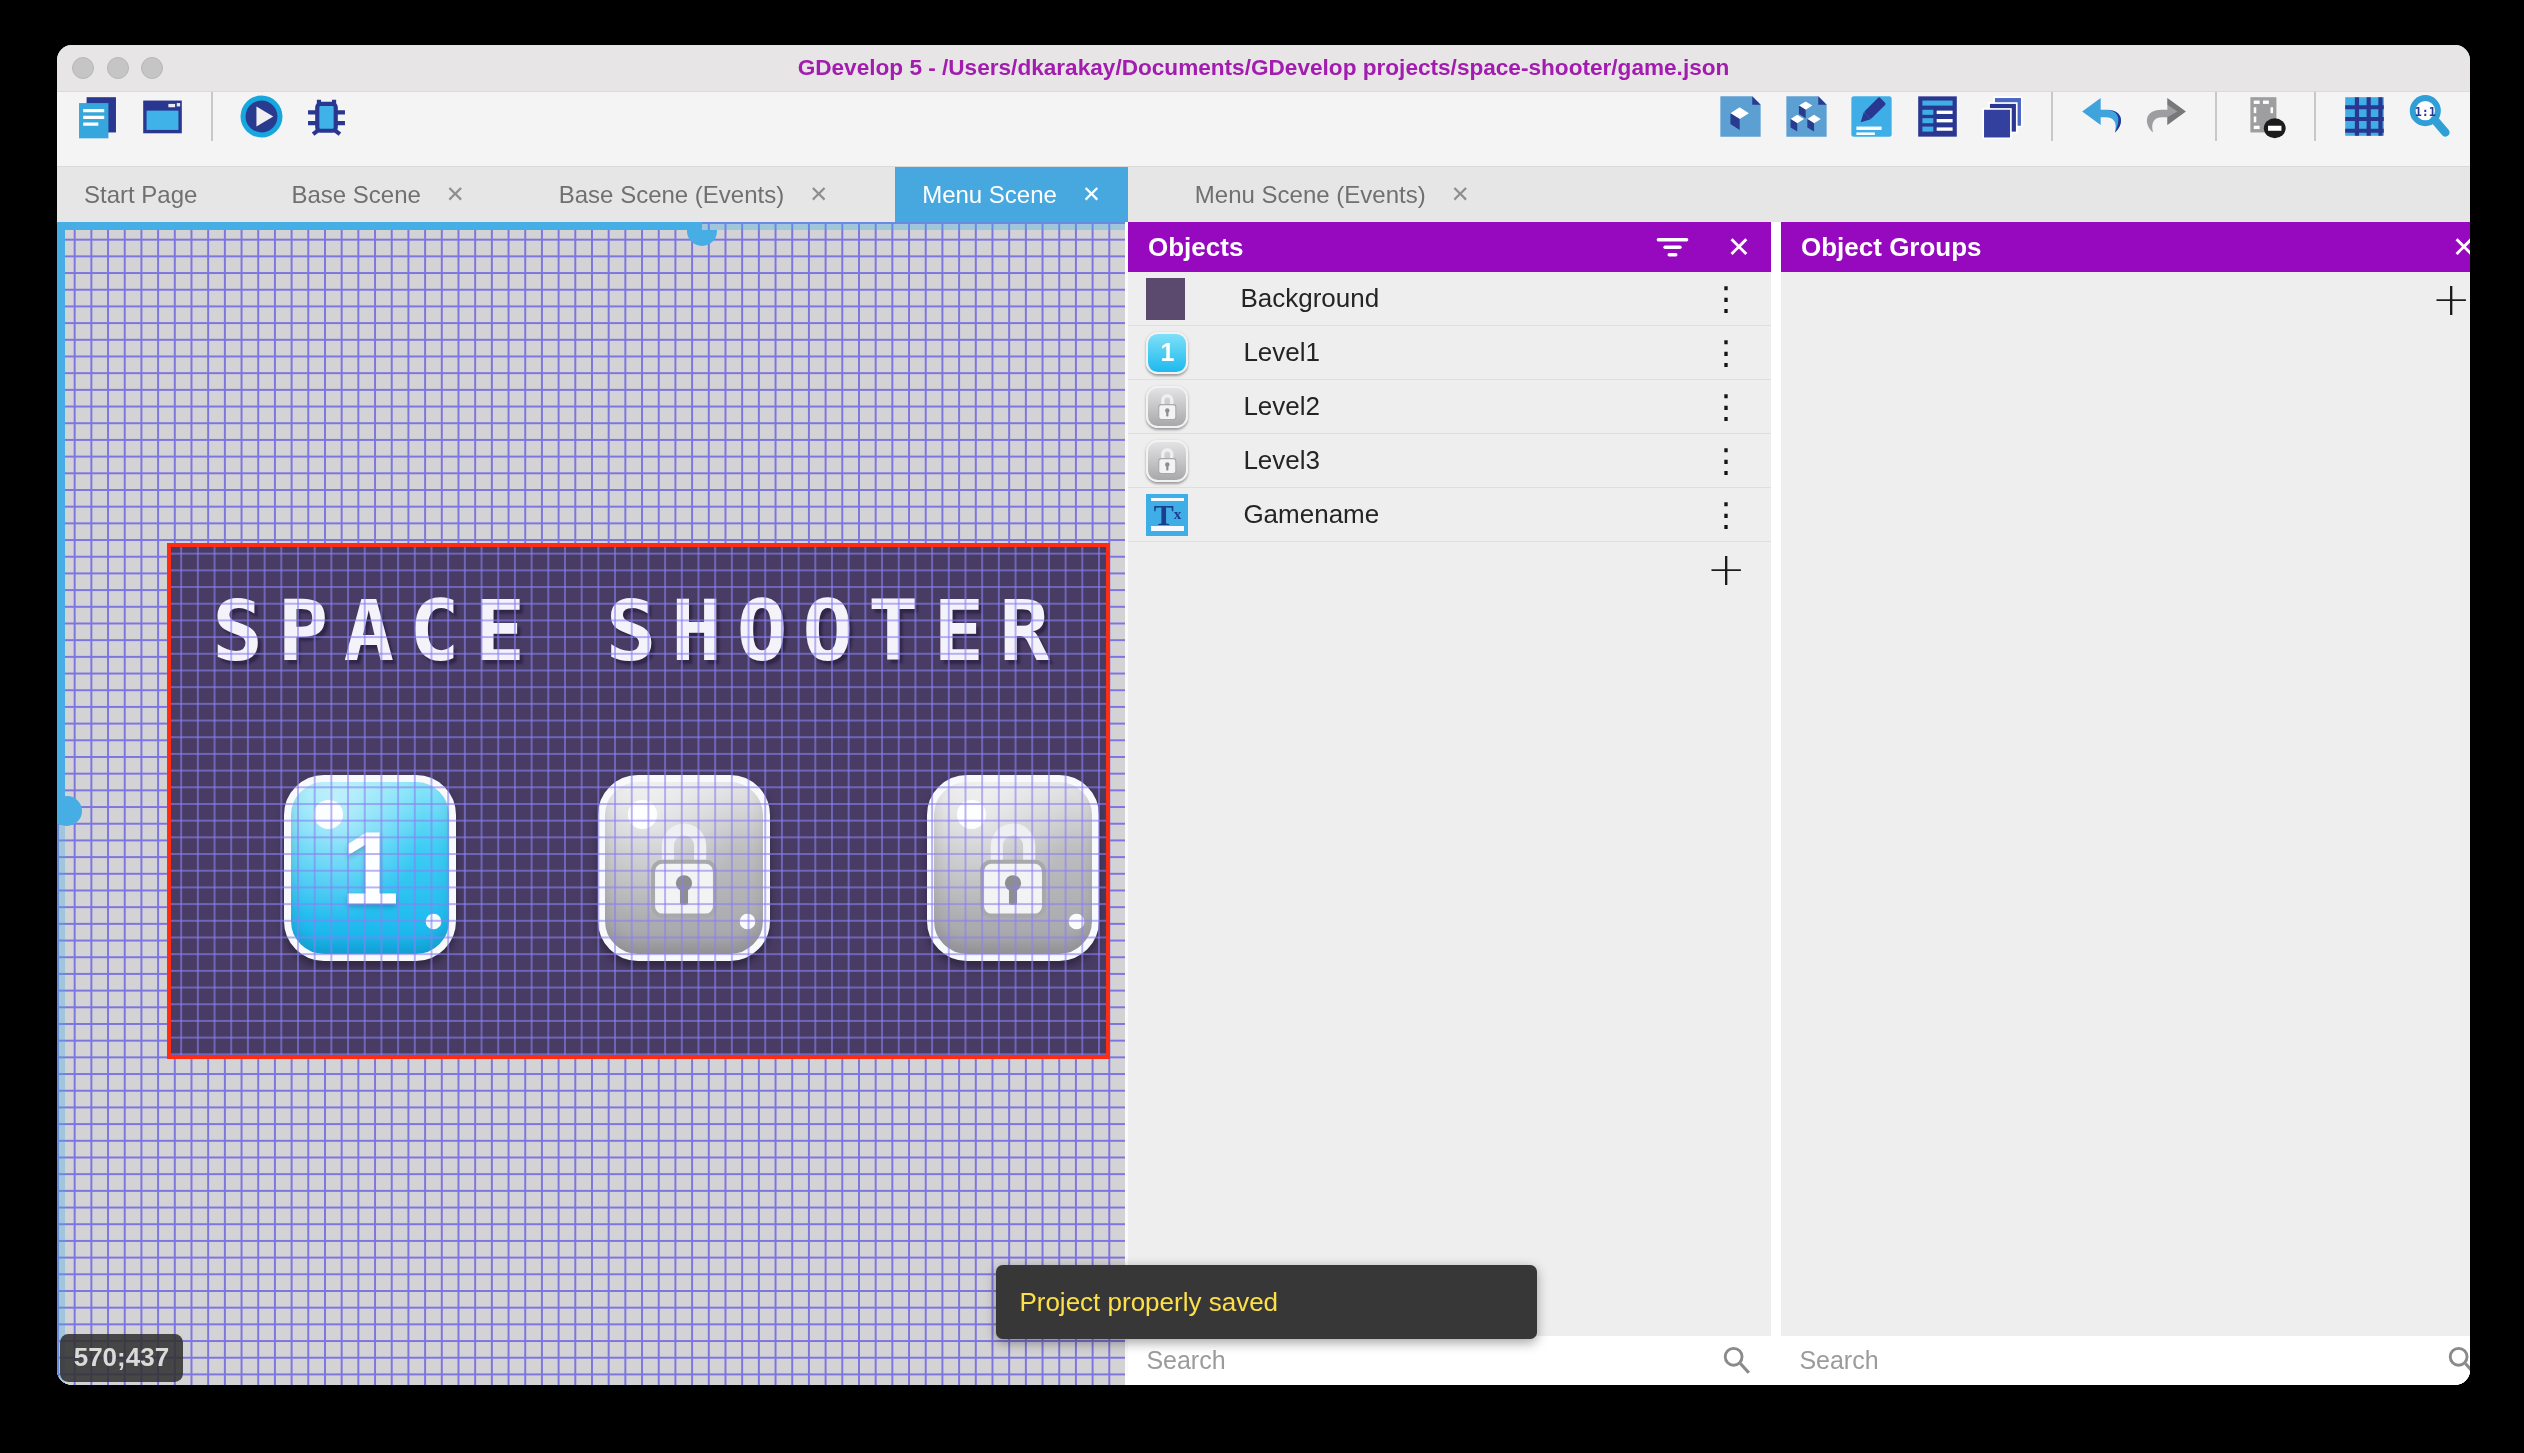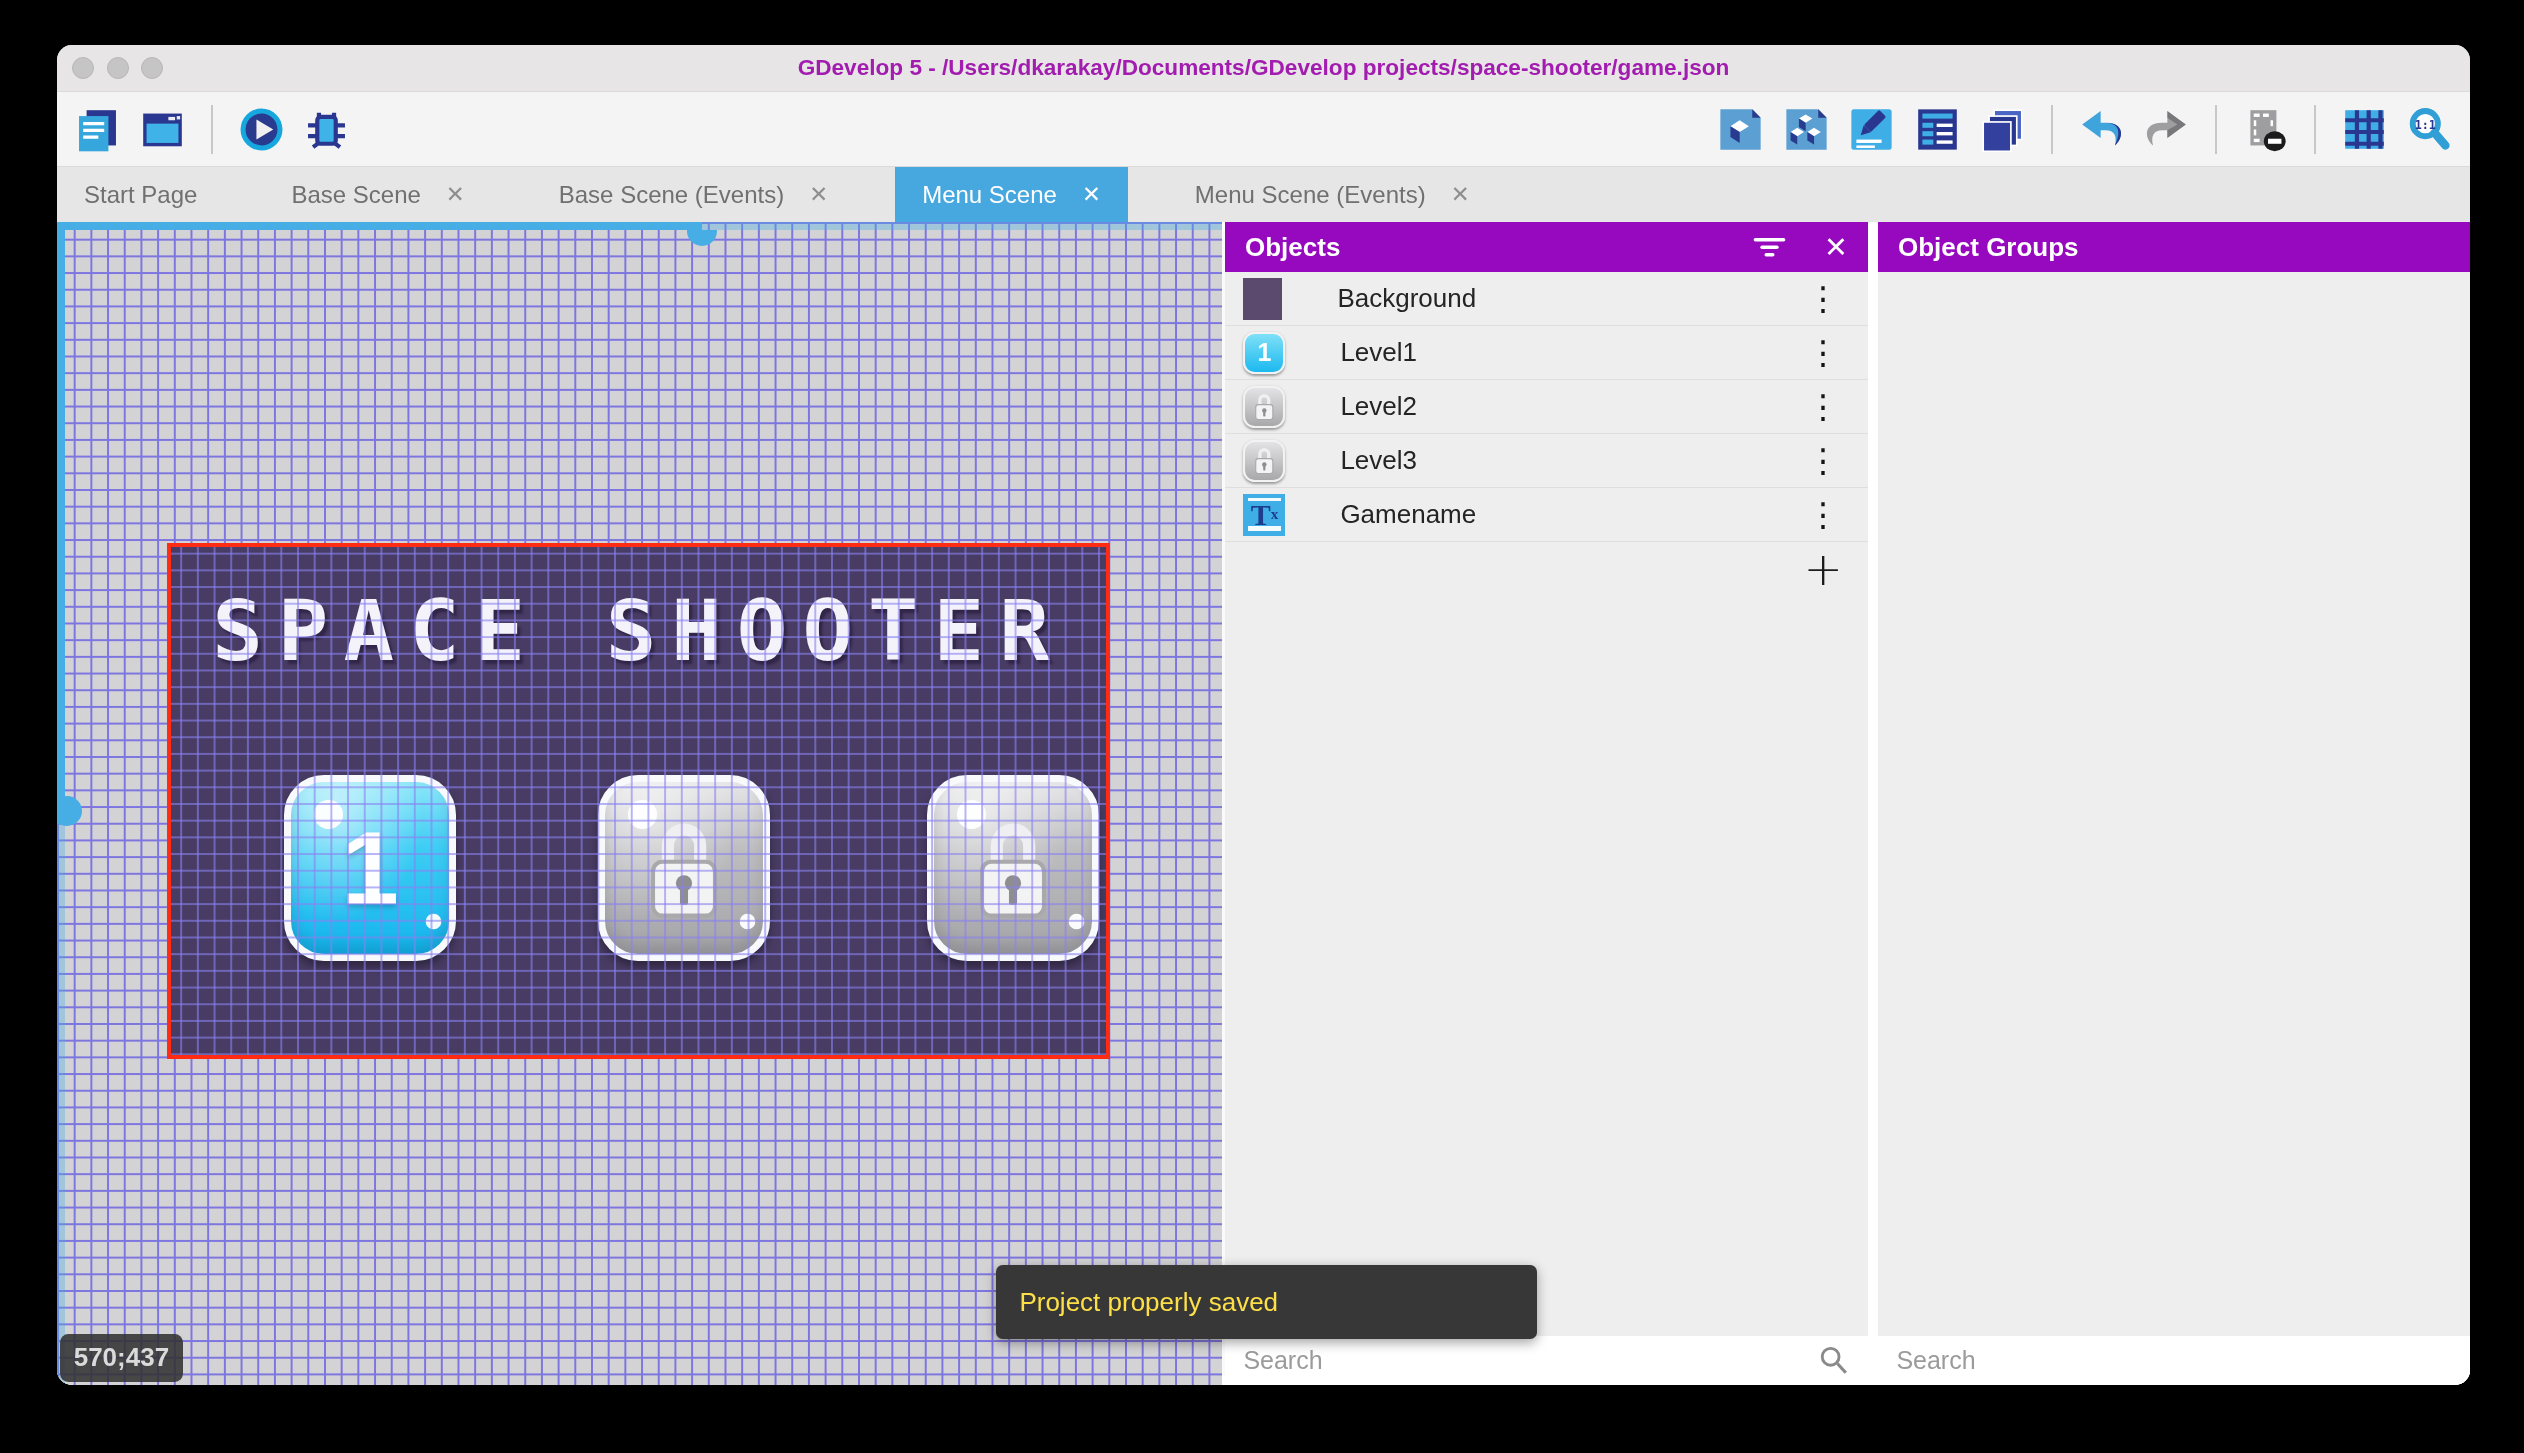--- a/index.html
+++ b/index.html
@@ -12,40 +12,40 @@
   
   .titlebar { height: 47px; background: #E7E5E6; position: relative; display: flex;
     align-items: center; flex: 0 0 auto; border-bottom: 0.8px solid #DCDBDC; }
   .lights { display: flex; gap: 12.6px; margin-left: 15px; z-index: 2; }
   .light { width: 22px; height: 22px; border-radius: 50%; background: #C6C5C6; border: 0.8px solid #B7B6B7; }
   .window-title { position: absolute; left: 0; right: 0; text-align: center;
     font-size: 22.6px; font-weight: bold; color: #a21caf; }
 
   
   .toolbar { height: 75px; background: #F5F4F5; border-bottom: 1.7px solid #DBDADB;
-    display: flex; align-items: center; padding: 0 16.7px; flex: 0 0 auto; }
+    display: flex; align-items: flex-start; padding: 0 16.7px; flex: 0 0 auto; }
   .tb-group { display: flex; align-items: center; gap: 18.4px; }
   .tb-spacer { flex: 1; }
   .tb-btn { width: 47px; height: 47px; display: flex; cursor: pointer; }
   .tb-btn svg { width: 100%; height: 100%; }
   .tb-sep { width: 1.7px; height: 49px; background: #C9C8C9; margin: 0 6.7px; }
 
   
   .tabbar { height: 55px; background: #E7E6E7; display: flex; flex: 0 0 auto; gap: 40px; }
   .tab { display: flex; align-items: center; padding: 0 27px; gap: 25px;
     font-size: 24px; color: #707070; cursor: pointer; white-space: nowrap; }
   .tab.active { background: var(--tab-blue, #47A8E0); color: #fff; }
   .tab-close { font-size: 22.6px; color: #8E8E8E; }
   .tab.active .tab-close { color: #fff; }
 
   
   .content { flex: 1; display: flex; position: relative; background: #fff; min-height: 0; }
 
   
-  .canvas { position: relative; width: 1165px; flex: 0 0 auto; overflow: hidden;
+  .canvas { position: relative; width: 1068px; flex: 0 0 auto; overflow: hidden;
     background-color: #D3D2D4;
     background-image: linear-gradient(to right, var(--grid, #7D75E0) 1.7px, transparent 1.7px),
                       linear-gradient(to bottom, var(--grid, #7D75E0) 1.7px, transparent 1.7px);
     background-size: 16.7px 16.7px; }
   .hscroll-track { position: absolute; top: 0; left: 0; width: 100%; height: 7.5px;
     background: rgba(70,174,228,0.35); z-index: 6; }
   .hscroll-thumb { position: absolute; top: 0; left: 0; width: 645px; height: 7.5px; background: #46AEE4; z-index: 7; }
   .hscroll-knob { position: absolute; top: 7.5px; left: 630px; width: 30px; height: 16px;
     border-radius: 0 0 16px 16px; background: #46AEE4; z-index: 7; }
   .vscroll-track { position: absolute; top: 0; left: 0; width: 7.5px; height: 100%;

